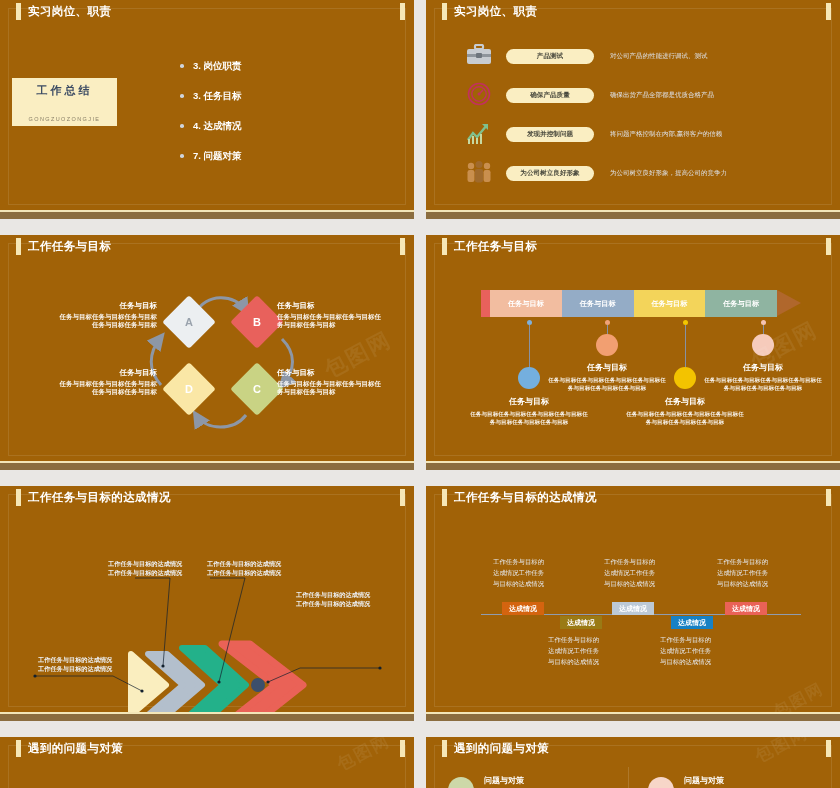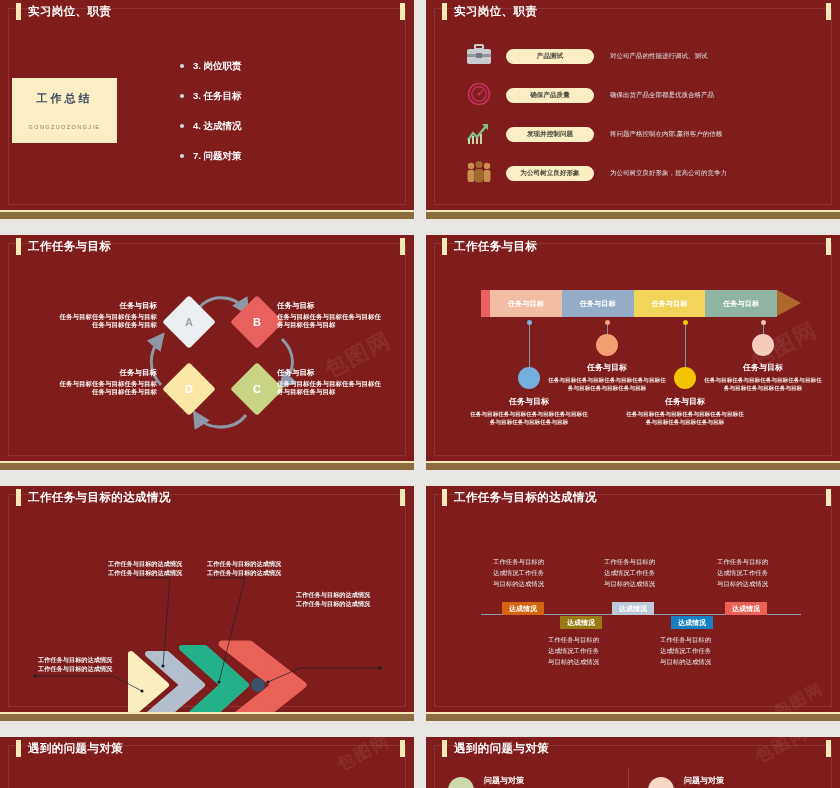--- a/index.html
+++ b/index.html
@@ -12,21 +12,21 @@
   .grid {
     display: grid;
     grid-template-columns: 414px 414px;
     grid-template-rows: 219px 235px 235px 99px;
     column-gap: 12px;
     row-gap: 16px;
     padding: 0 0 0 0;
   }
   .slide {
     position: relative;
-    background: #7f1d1d;
+    background: #a16207;
     overflow: hidden;
   }
   .slide .goldbar {
     position: absolute; left: 0; right: 0; bottom: 0;
     height: 9px; background: #8b6d3f;
     border-top: 2px solid #f3e6b8;
   }
   
   .sl-title {
     position: absolute; left: 16px; top: 3px;
@@ -46,21 +46,21 @@
   }
   .inner-border {
     position: absolute; left: 8px; right: 8px; top: 8px; bottom: 14px;
     border: 1px solid rgba(255,255,255,0.10);
     pointer-events: none;
   }
 
   
   .s1-badge {
     position: absolute; left: 12px; top: 78px;
-    width: 105px; height: 65px; background: #faeec2;
+    width: 105px; height: 48px; background: #faeec2;
     display: flex; flex-direction: column; align-items: center; justify-content: center;
     gap: 18px;
   }
   .s1-badge .b1 { color: #3a4a63; font-size: 11px; font-weight: bold; letter-spacing: 3px; }
   .s1-badge .b2 { color: #8a8068; font-size: 5.5px; letter-spacing: 1.4px; }
   .s1-list { position: absolute; left: 180px; top: 60px; }
   .s1-list li {
     list-style: none; color: #fff; font-size: 9.5px; font-weight: bold;
     margin-bottom: 17px; position: relative; padding-left: 13px;
   }

